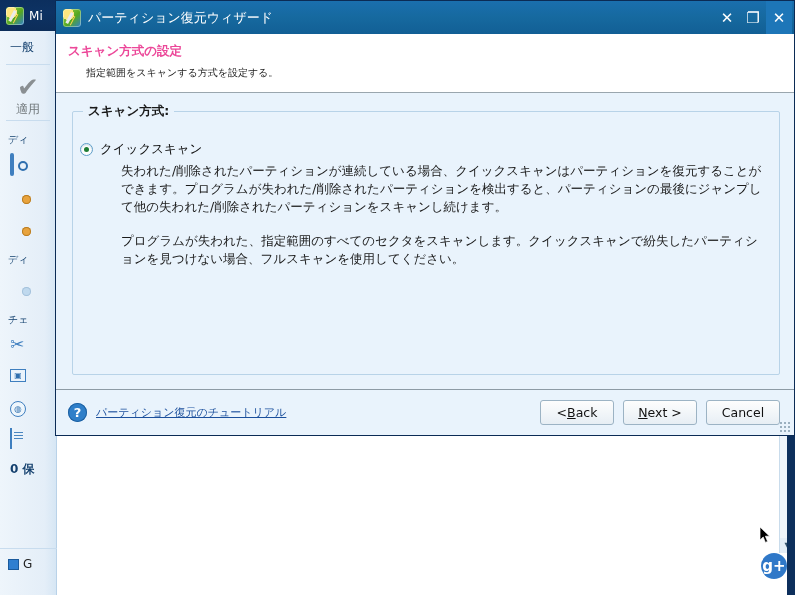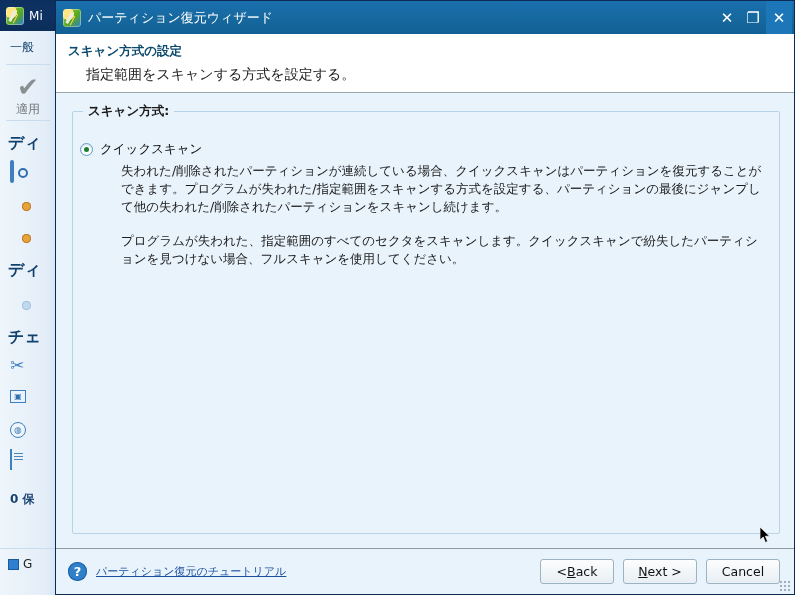--- a/index.html
+++ b/index.html
@@ -59,22 +59,22 @@
   .sb-sep { height: 1px; background: #c8dcee; margin: 2px 6px; }
   .sb-apply { text-align: center; padding-top: 10px; }
   .sb-check {
     font-size: 26px; color: #8a8f92; line-height: 20px; display: block;
   }
   .sb-apply-label {
     font-size: 12px; color: #6f7679; display: block; margin-top: 4px;
     white-space: nowrap; overflow: hidden; 
   }
   .sb-group-label {
-    font-size: 16px; color: #12406e; padding: 10px 16px 4px 8px;
-    white-space: nowrap; overflow: hidden; font-weight: bold;
+    font-size: 10px; color: #12406e; padding: 10px 16px 4px 8px;
+    white-space: nowrap; overflow: hidden; font-weight: normal;
   }
   .sb-icon-row { padding: 4px 0 4px 10px; }
   .sb-icon { display: inline-block; width: 20px; height: 20px; position: relative; }
   .ic-magnify {
     border: 2px solid #3f7fbf; border-radius: 2px; width: 16px; height: 15px;
     background: #dcebf8;
   }
   .ic-magnify::after {
     content: ""; position: absolute; left: 8px; top: 6px; width: 6px; height: 6px;
     border: 2px solid #2f6fae; border-radius: 50%;
@@ -170,21 +170,21 @@
     display: flex; align-items: center; justify-content: center;
     font-size: 15px; font-weight: bold;
   }
   #bg-blue-band {
     position: absolute; right: 0; top: 31px; width: 8px; height: 564px;
     background: #0d2f5c;
   }
 
   
   #wizard {
-    position: absolute; left: 55px; top: 0; width: 740px; height: 595px;
+    position: absolute; left: 55px; top: 0; width: 740px; height: 436px;
     background: #e9f3fc; border: 1px solid #0b2b55;
     display: flex; flex-direction: column;
   }
   #wiz-titlebar {
     height: 33px; flex: none;
     background: linear-gradient(to bottom, #1a6fae 0%, #16699f 50%, #125f95 100%);
     display: flex; align-items: center; padding-left: 7px; position: relative;
   }
   #wiz-title-text {
     color: #ffffff; font-size: 13px; margin-left: 7px; white-space: nowrap;
@@ -194,24 +194,24 @@
     width: 26px; height: 33px; color: #ffffff; font-size: 15px;
     display: flex; align-items: center; justify-content: center;
   }
   .wiz-winbtn.close { background: #1d76b8; }
 
   #wiz-header {
     flex: none; height: 59px; background: #ffffff;
     border-bottom: 1px solid #9aa6ae; padding: 9px 0 0 12px;
   }
   #wiz-header-title {
-    font-size: 12.5px; font-weight: bold; color: #0c4a6e;
+    font-size: 12.5px; font-weight: bold; color: #ec4899;
   }
   #wiz-header-sub {
-    font-size: 14px; color: #222222; margin-top: 6px; padding-left: 18px;
+    font-size: 10px; color: #222222; margin-top: 6px; padding-left: 18px;
   }
 
   #wiz-body { flex: 1; position: relative; padding: 18px 14px 0 14px; }
 
   #groupbox {
     position: absolute; left: 16px; top: 18px; right: 14px; bottom: 14px;
     border: 1px solid #b8d3e8; border-radius: 2px; background: #e9f3fc; padding-left: 48px;
   }
   #groupbox-legend {
     position: absolute; left: 10px; top: -9px; background: #e9f3fc;
@@ -321,21 +321,21 @@
     <div class="sb-icon-row">
       <span class="sb-icon"><span class="ic-box">▣</span></span>
     </div>
     <div class="sb-icon-row">
       <span class="sb-icon"><span class="ic-circle">◍</span></span>
     </div>
     <div class="sb-icon-row">
       <span class="sb-icon"><span class="ic-list"></span></span>
     </div>
 
-    <div class="sb-bold-text" style="margin-top:17px">0 保</div>
+    <div class="sb-bold-text" style="margin-top:8px">0 保</div>
 
     <div class="sb-bottom-row">
       <span class="sb-blue-sq"></span>
       <span class="sb-bottom-text">G</span>
     </div>
   </div>
 
   <div id="bg-right">
     <div id="bg-logo">ool</div>
     <div id="bg-blue-circle">✉</div>
@@ -382,21 +382,21 @@
 
   <div id="wiz-body">
     <div id="groupbox">
       <div id="groupbox-legend">スキャン方式:</div>
 
       <div id="opt-quick">
         <div class="radio-row">
           <span class="radio checked"></span>
           <span class="radio-label">クイックスキャン</span>
         </div>
-        <div class="radio-desc">失われた/削除されたパーティションが連続している場合、クイックスキャンはパーティションを復元することができます。プログラムが失われた/指定範囲をスキャンする方式を設定する、パーティションの最後にジャンプして他の失われた/削除されたパーティションをスキャンし続けます。</div>
+        <div class="radio-desc">失われた/削除されたパーティションが連続している場合、クイックスキャンはパーティションを復元することができます。プログラムが失われた/削除されたパーティションを検出すると、パーティションの最後にジャンプして他の失われた/削除されたパーティションをスキャンし続けます。</div>
       </div>
 
       <div id="opt-full">
         <div class="radio-desc">プログラムが失われた、指定範囲のすべてのセクタをスキャンします。クイックスキャンで紛失したパーティションを見つけない場合、フルスキャンを使用してください。</div>
       </div>
     </div>
   </div>
 
   <div id="wiz-footer">
     <span id="help-icon">?</span>

